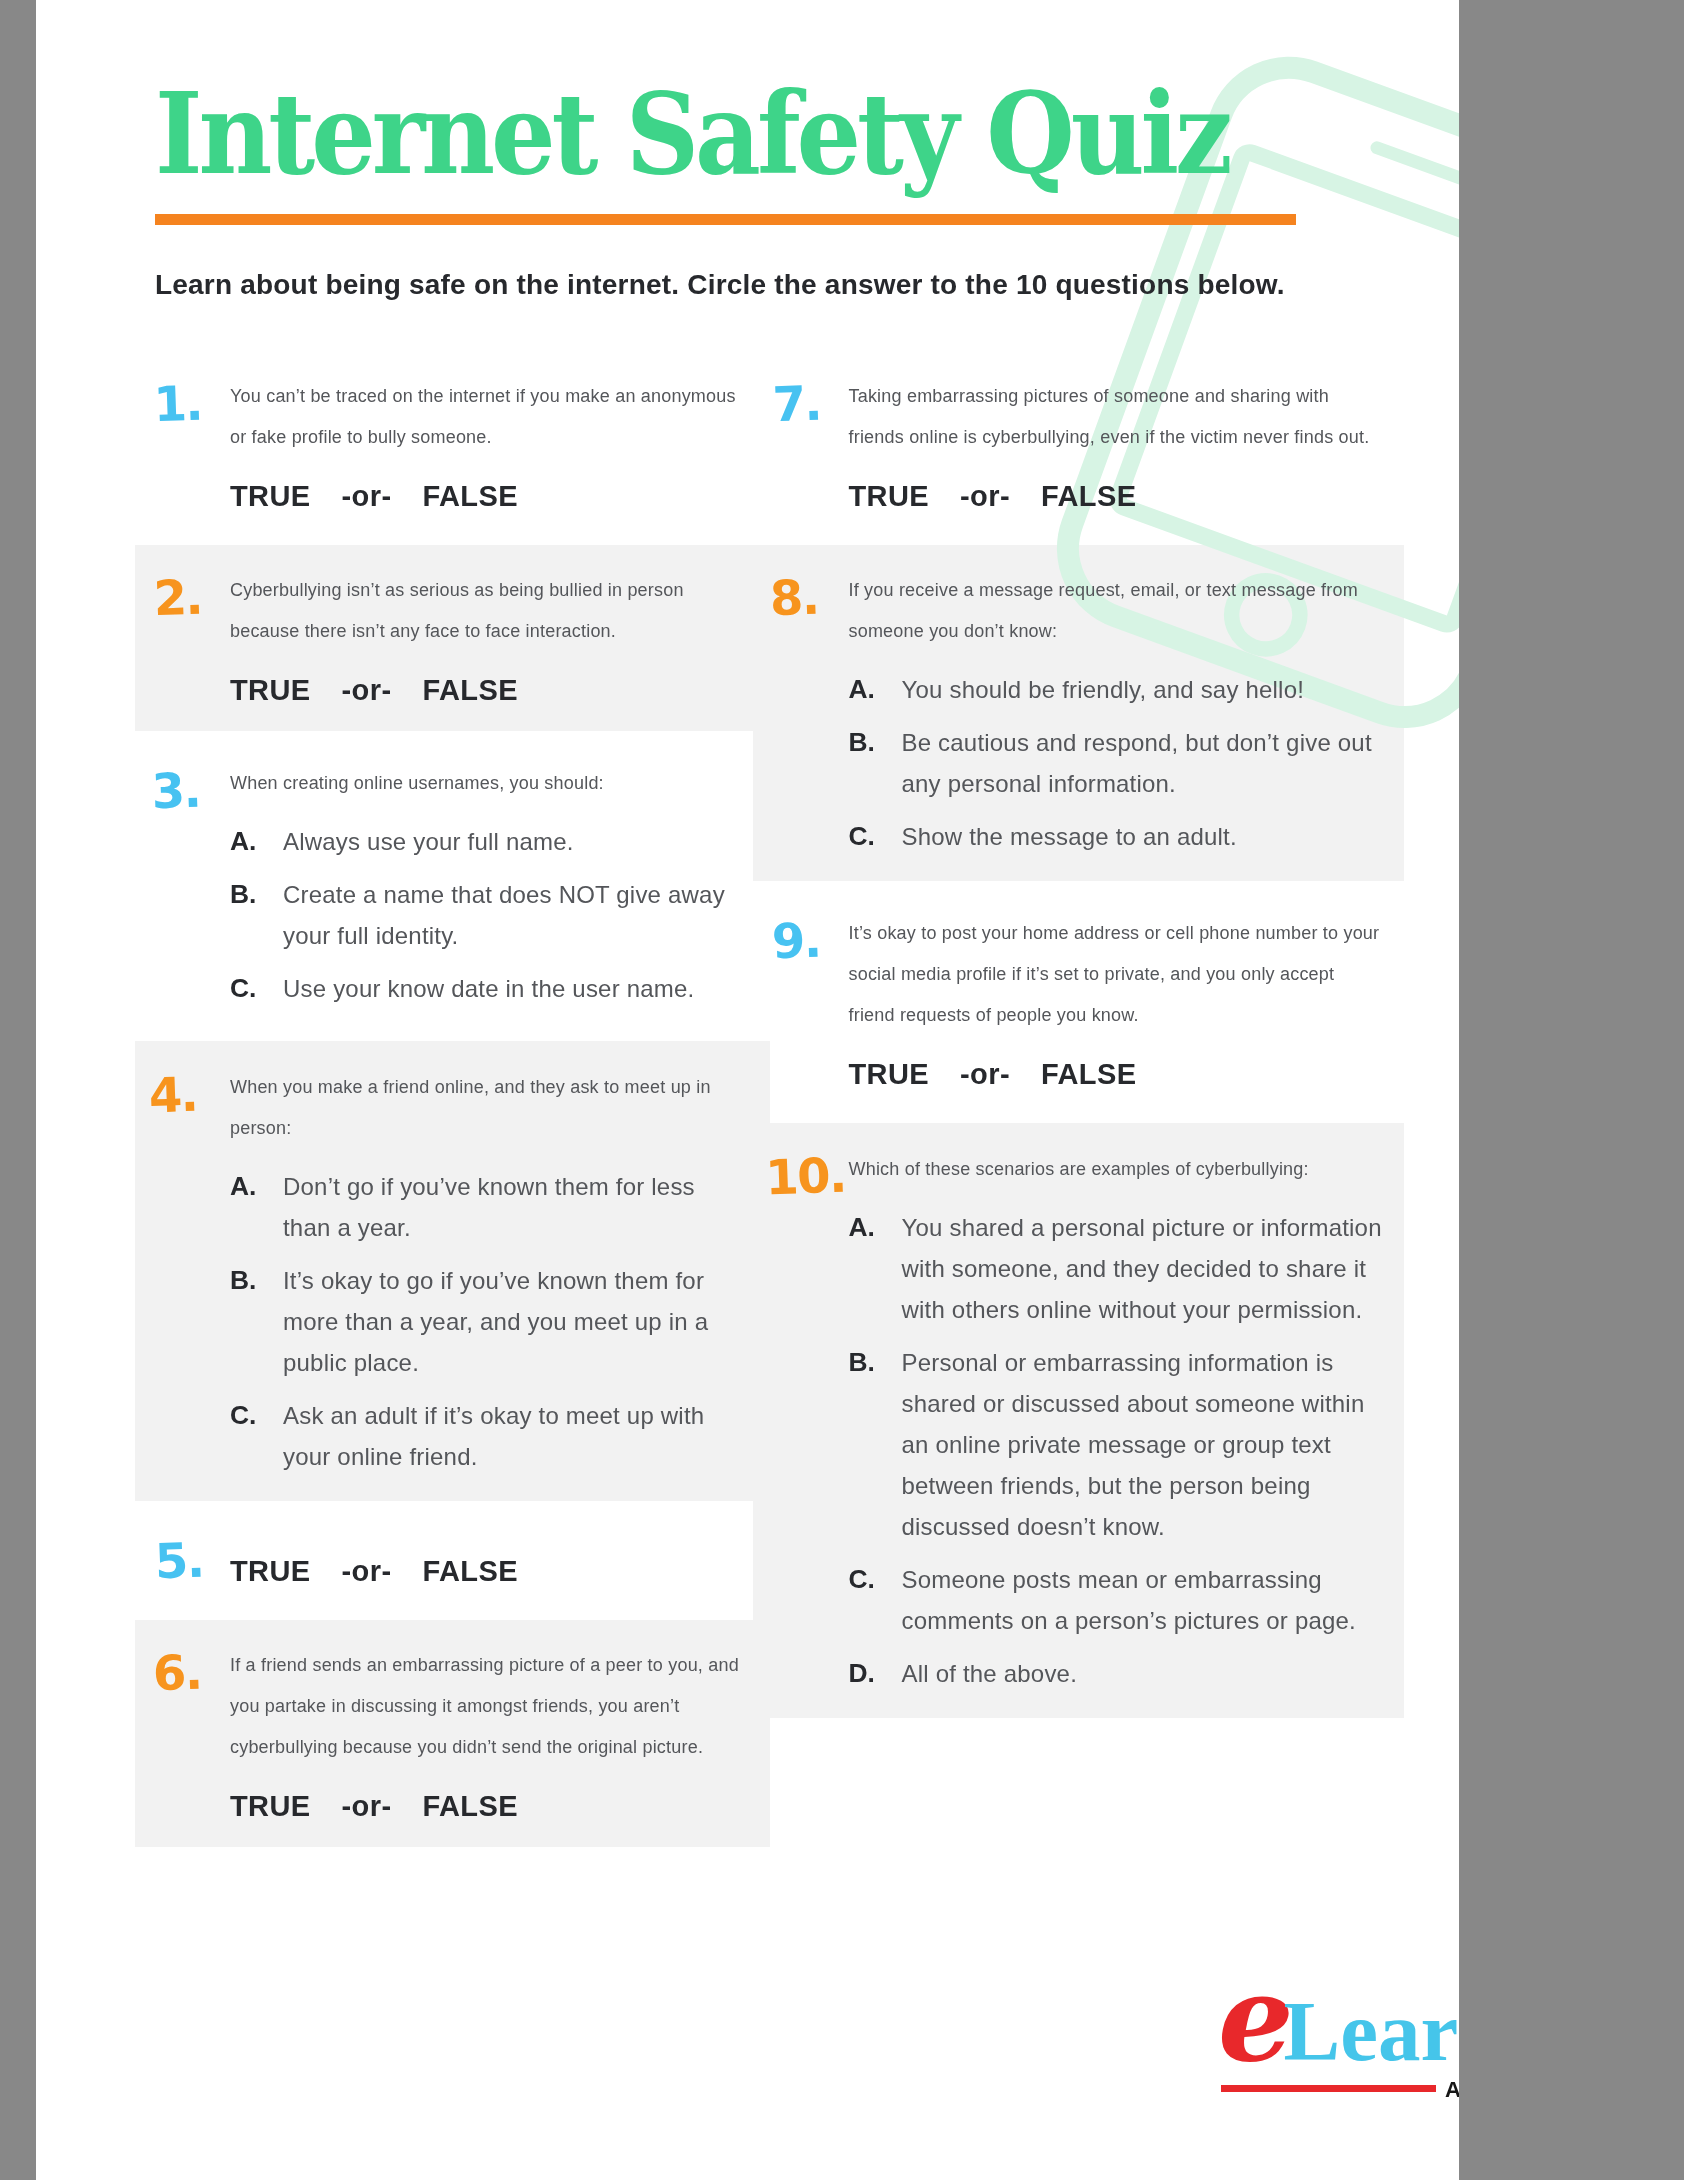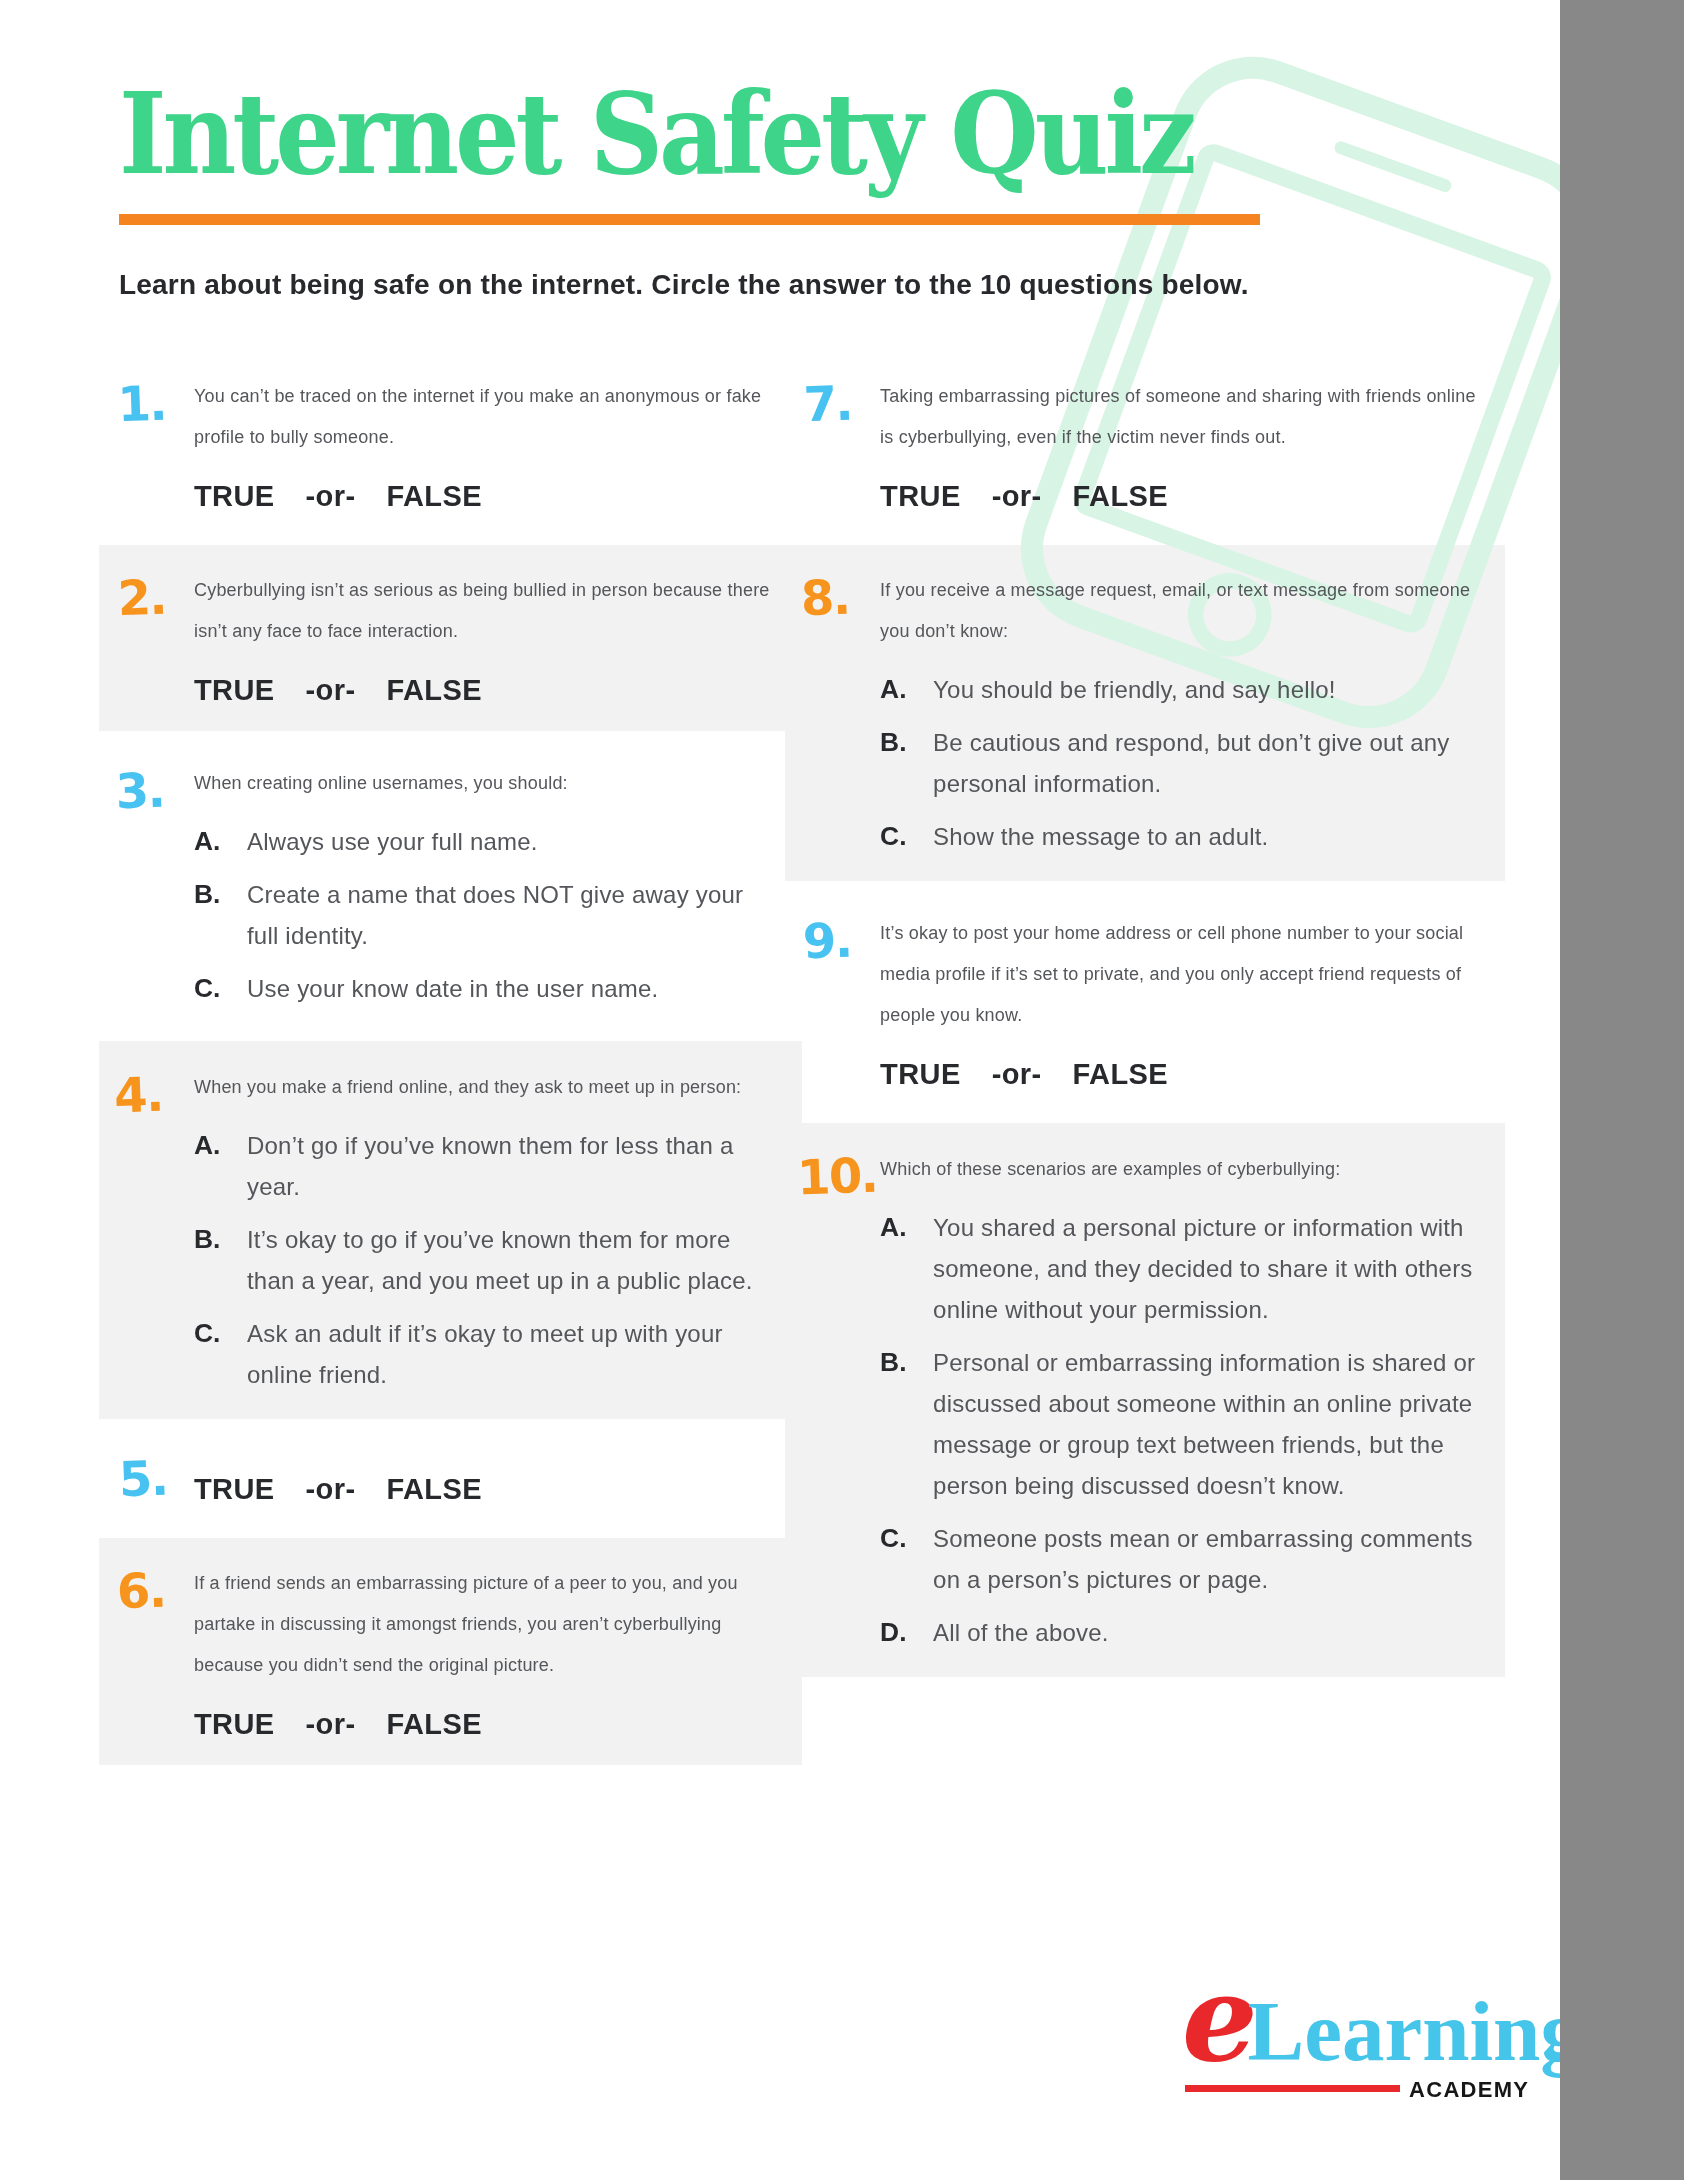--- a/index.html
+++ b/index.html
@@ -1,21 +1,22 @@
 <!DOCTYPE html>
 <html style="--title-green: #3ed489; --phone-green: #d7f4e4; --divider-orange: #f5831f; --num-blue: #47c2f1; --num-orange: #f7941e; --body-gray: #54565a; --dark-text: #27292d; --block-gray: #f2f2f2; --logo-red: #e8282b; --logo-blue: #45c5ea; --logo-black: #161616;font-size:13.6px"><head>
 <meta charset="utf-8">
 <style>
   html,body { margin:0; padding:0; background:#888; }
   .page {
     position:relative;
-    width:1560px; height:2181px;
+    width:1423px; height:2181px;
     background:#fff;
     overflow:hidden;
     font-family:"Liberation Sans", sans-serif;
+    margin-left:36px;
   }
 
   
   .phone-svg { position:absolute; left:869px; top:25.6px; z-index:1; pointer-events:none; }
 
   
   .header { position:relative; z-index:2; padding:72px 0 0 119px; }
   .page-title {
     font-family:"DejaVu Serif", serif;
     font-weight:bold;

